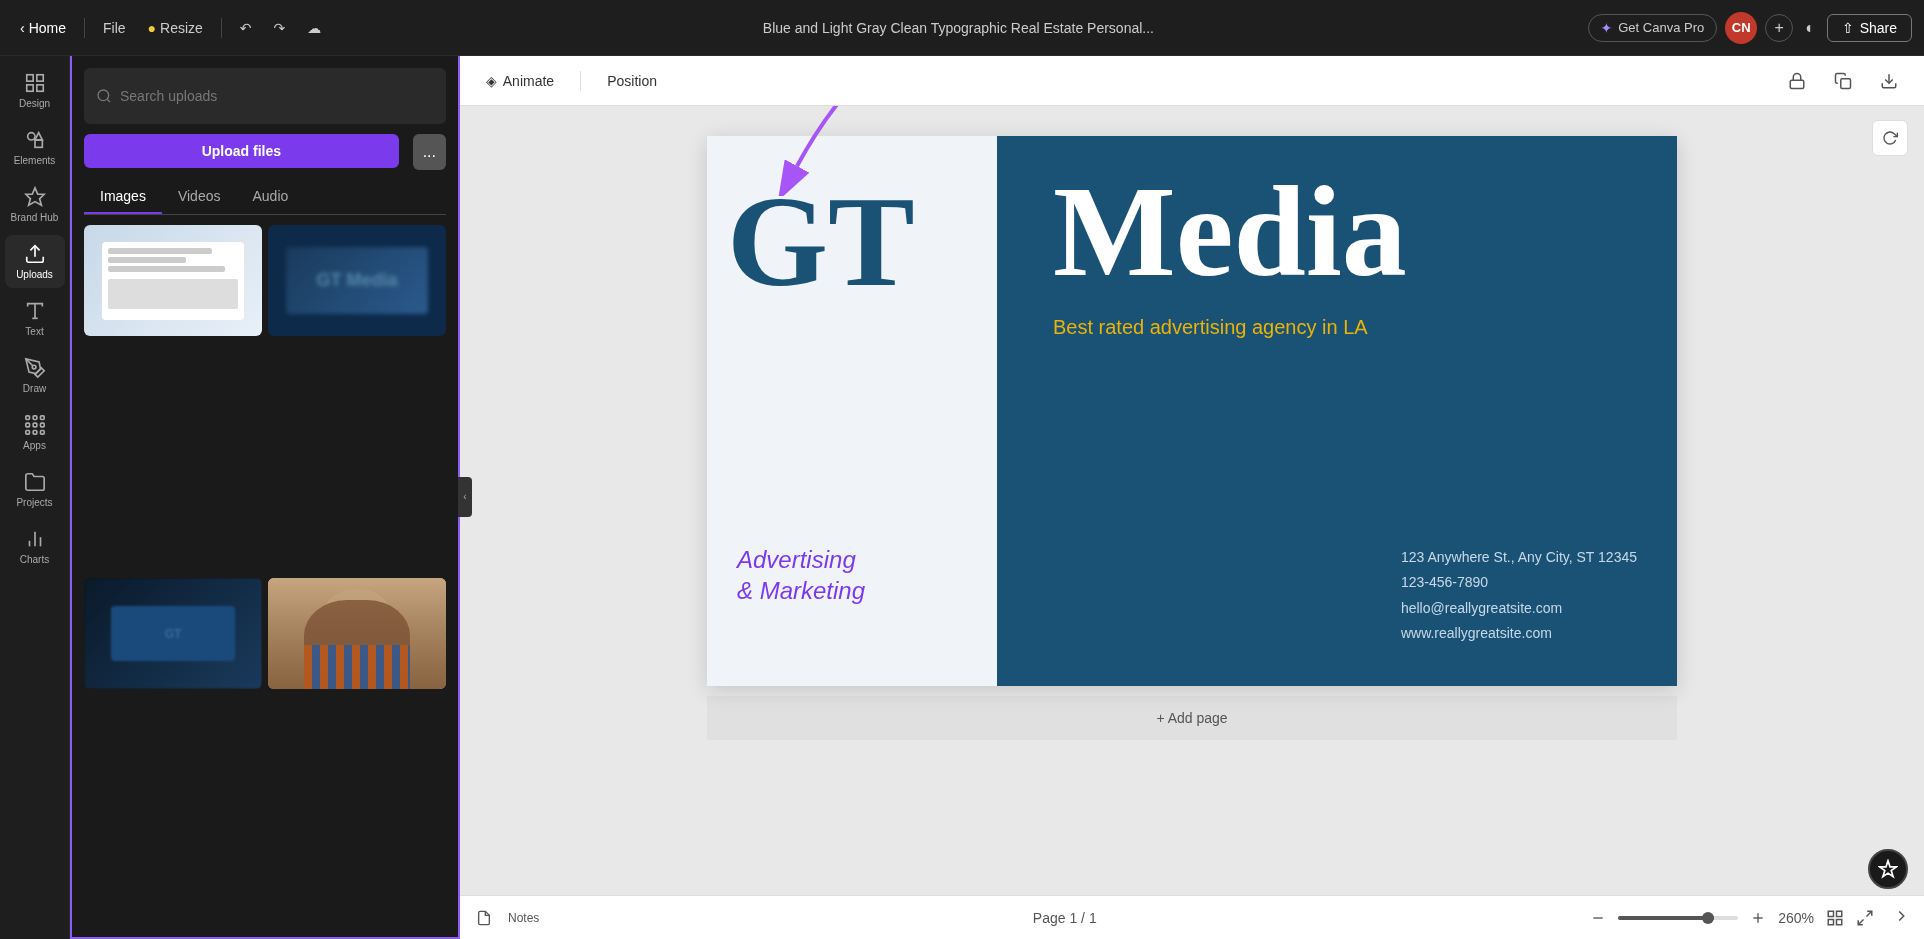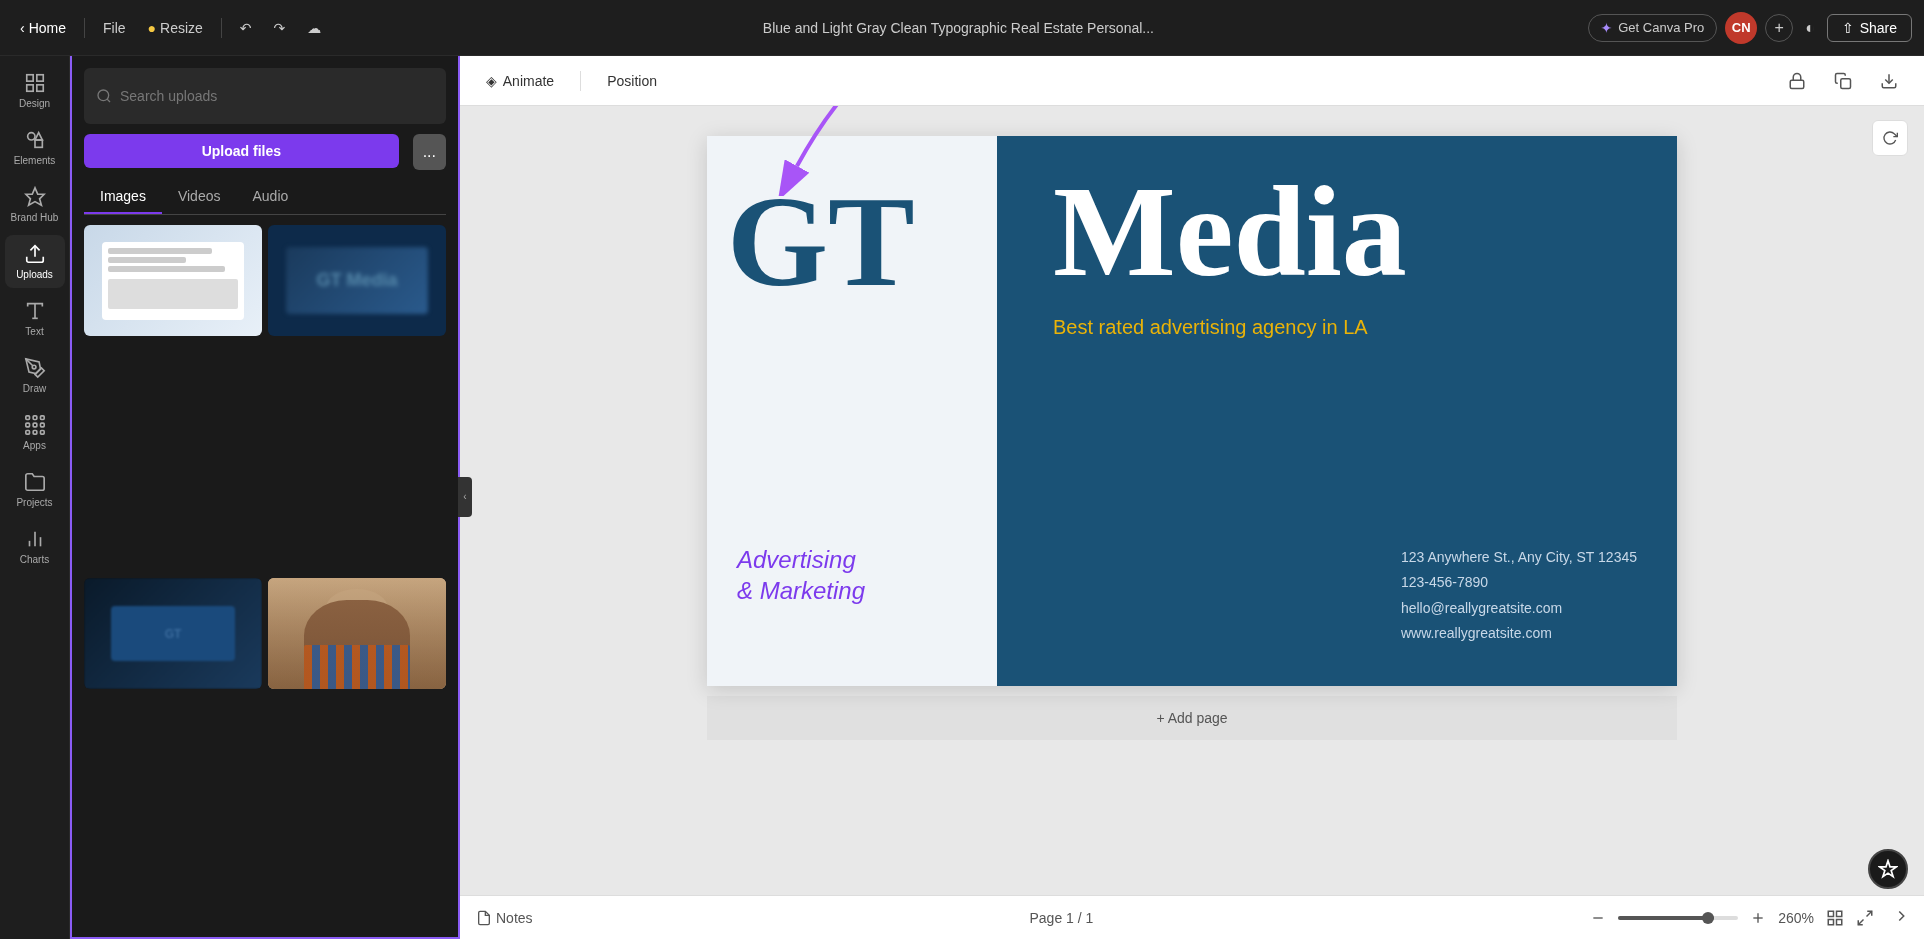--- a/index.html
+++ b/index.html
@@ -356,21 +356,21 @@
     .bottom-bar {
       height: 44px;
       background: #fff;
       border-top: 1px solid #ddd;
       display: flex;
       align-items: center;
       justify-content: space-between;
       padding: 0 16px;
       flex-shrink: 0;
     }
-    .bottom-left { display: flex; align-items: center; gap: 4px; color: #555; font-size: 14px; }
+    .bottom-left { display: flex; align-items: center; gap: 16px; color: #555; font-size: 12px; }
     .bottom-center { color: #555; font-size: 14px; }
     .bottom-right { display: flex; align-items: center; gap: 12px; font-size: 14px; color: #555; }
 
     
     .help-btn {
       position: fixed;
       bottom: 50px;
       right: 16px;
       width: 40px; height: 40px;
       border-radius: 50%;

